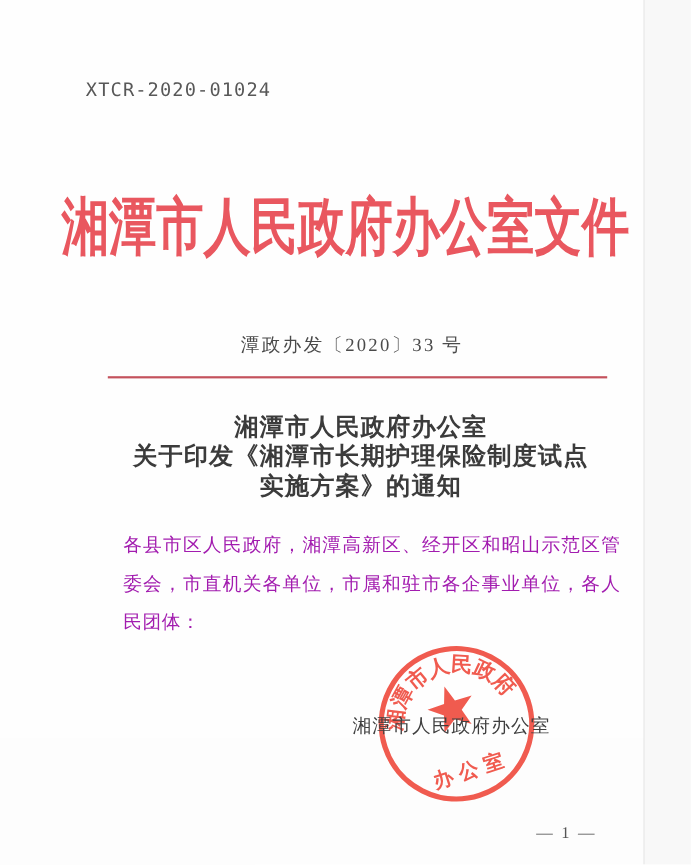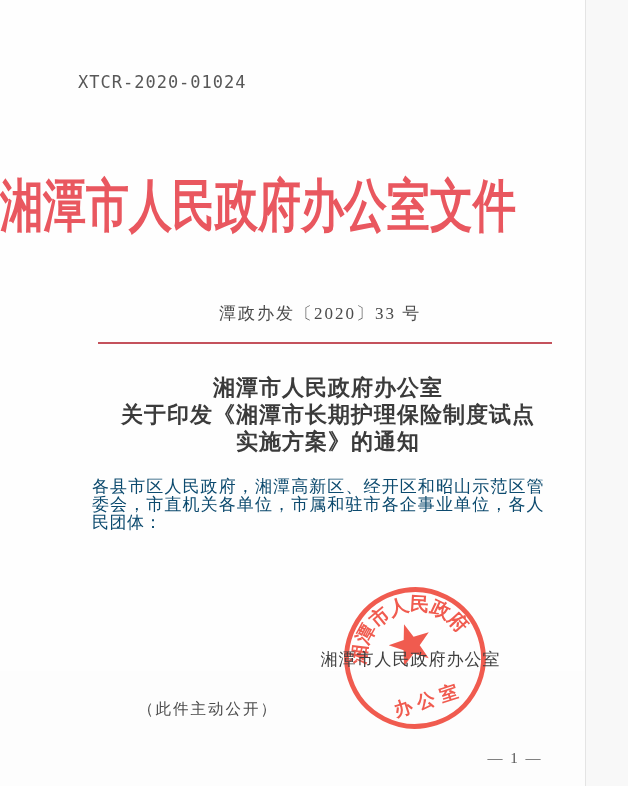--- a/index.html
+++ b/index.html
@@ -24,20 +24,21 @@
     position:absolute;left:586px;top:0;width:42px;height:786px;
     background:#f8f8f8;
   }
   .ref-code{
     position:absolute;left:78px;top:72px;
     font-family:"DejaVu Sans Mono","Liberation Mono",monospace;
     font-size:17px;color:#585858;letter-spacing:1px;
   }
   .letterhead-wrap{
     position:absolute;left:0;top:178px;width:628px;
+    text-align:center;
   }
   .letterhead{
     display:inline-block;
     font-size:43px;font-weight:bold;
     color:#e9575f;
     letter-spacing:0px;
     transform:scaleY(1.32);
     transform-origin:center center;
     white-space:nowrap;
   }
@@ -50,23 +51,23 @@
     position:absolute;left:98px;top:342px;width:454px;height:2px;
     background:#c4525c;
   }
   .doc-title{
     position:absolute;left:0;top:374px;width:656px;
     text-align:center;
     font-size:22px;font-weight:bold;color:#3b3b3b;
     line-height:27px;letter-spacing:1px;
   }
   .body-text{
-    position:absolute;left:92px;top:478px;width:452px;
-    font-size:17px;color:#0c4a6e;
-    line-height:18px;
+    position:absolute;left:112px;top:478px;width:452px;
+    font-size:17px;color:#a21caf;
+    line-height:35px;
     text-align:justify;
     letter-spacing:0.5px;
     z-index:2;
   }
   .body-text p{margin:0;}
   .body-text p.indent{text-indent:2em;}
   .seal{
     position:absolute;left:338px;top:581px;
     width:154px;height:154px;
     z-index:1;
@@ -127,17 +128,16 @@
       </text>
       <polygon points="80,43 85.4,58.6 101.9,58.9 88.8,68.8 93.5,84.6 80,75.2 66.5,84.6 71.2,68.8 58.1,58.9 74.6,58.6" fill="#ef4a3d"></polygon>
       <text x="80" y="132" text-anchor="middle" font-size="19" fill="#ef4a3d" font-weight="bold" letter-spacing="6" font-family="Liberation Serif, serif">办公室</text>
     </g>
   </svg>
 
   <div class="signature">
     <div>湘潭市人民政府办公室</div>
   </div>
 
-  <div class="disclosure">（此件主动公开）</div>
 
   <div class="page-number">— 1 —</div>
 
 </div>
 
 </body></html>

